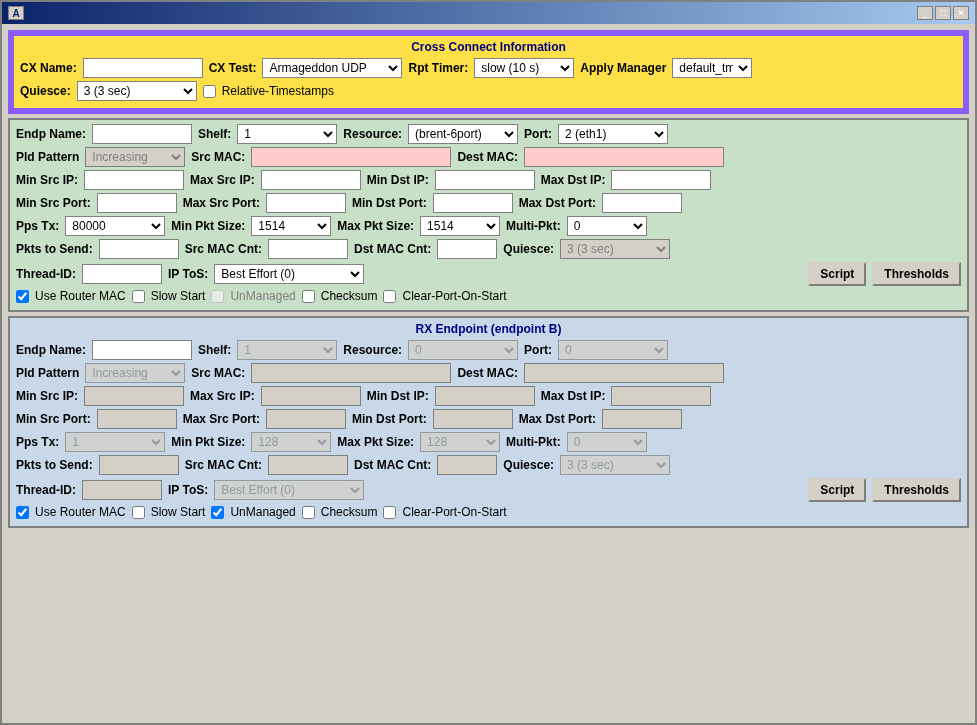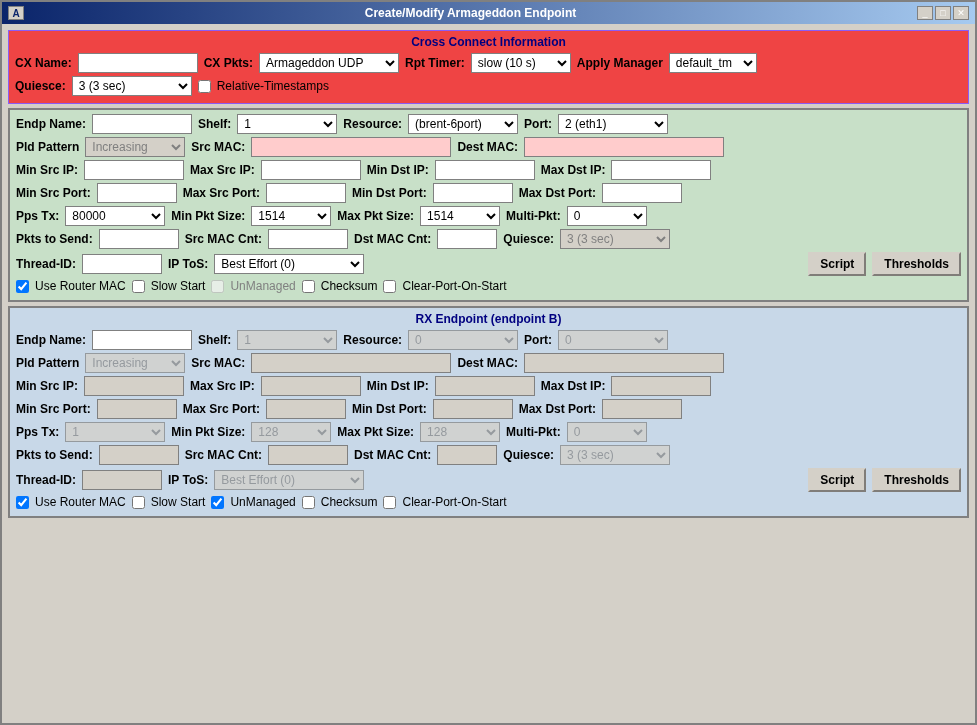--- a/index.html
+++ b/index.html
@@ -7,21 +7,21 @@
     
     .window { width: 977px; height: 725px; background: #d4d0c8; border: 2px solid #808080; display: flex; flex-direction: column; }
     
     .titlebar { background: linear-gradient(to right, #0a246a, #a6caf0); color: white; padding: 3px 6px; display: flex; align-items: center; justify-content: space-between; height: 22px; }
     .titlebar-title { font-weight: bold; font-size: 12px; flex: 1; text-align: center; }
     .titlebar-controls { display: flex; gap: 2px; }
     .titlebar-btn { width: 16px; height: 14px; background: #d4d0c8; border: 1px solid #808080; font-size: 9px; display: flex; align-items: center; justify-content: center; cursor: pointer; }
     
     .content { flex: 1; padding: 6px; display: flex; flex-direction: column; gap: 4px; overflow: hidden; }
     
-    .section { background: #ef4444; border: 1px solid #8b5cf6; padding: 4px 6px; }
+    .section { background: #fde047; border: 6px solid #8b5cf6; padding: 4px 6px; }
     .section-title { text-align: center; font-weight: bold; color: #000080; margin-bottom: 4px; font-size: 12px; }
     
     .form-row { display: flex; align-items: center; gap: 6px; margin-bottom: 3px; }
     .form-label { font-weight: bold; white-space: nowrap; }
     
     input[type="text"] { height: 20px; border: 1px solid #808080; background: white; padding: 1px 3px; font-size: 12px; }
     input[type="text"].readonly, input[type="text"][disabled] { background: #d4d0c8; color: #808080; }
     
     select { height: 20px; border: 1px solid #808080; background: white; font-size: 12px; padding: 0 2px; }
     select.readonly, select[disabled] { background: #d4d0c8; color: #808080; }
@@ -41,45 +41,44 @@
   </style>
 </head>
 <body>
 
 <div class="window">
 
   <div class="titlebar">
     <div style="width:16px; height:14px; background:#d4d0c8; border:1px solid #808080; display:flex; align-items:center; justify-content:center;">
       <span style="font-size:10px; color:#0a246a; font-weight:bold;">A</span>
     </div>
-    <div class="titlebar-title">Create/Modify Armageddon Endpoint</div>
     <div class="titlebar-controls">
       <div class="titlebar-btn">_</div>
       <div class="titlebar-btn">□</div>
       <div class="titlebar-btn">✕</div>
     </div>
   </div>
 
   <div class="content">
 
     <div class="section">
       <div class="section-title">Cross Connect Information</div>
       <div class="form-row">
         <span class="form-label">CX Name:</span>
         <input type="text" class="field-w120" style="">
-        <span class="form-label">CX Pkts:</span>
+        <span class="form-label">CX Test:</span>
         <select style="width:140px;">
           <option>Armageddon UDP</option>
         </select>
         <span class="form-label">Rpt Timer:</span>
         <select style="width:100px;">
           <option>slow  (10 s)</option>
         </select>
         <span class="form-label">Apply Manager</span>
-        <select style="width:88px;">
+        <select style="width:80px;">
           <option>default_tm</option>
         </select>
       </div>
       <div class="form-row">
         <span class="form-label">Quiesce:</span>
         <select style="width:120px;">
           <option>3 (3 sec)</option>
         </select>
         <input type="checkbox" style="">
         <span class="checkbox-label">Relative-Timestamps</span>

